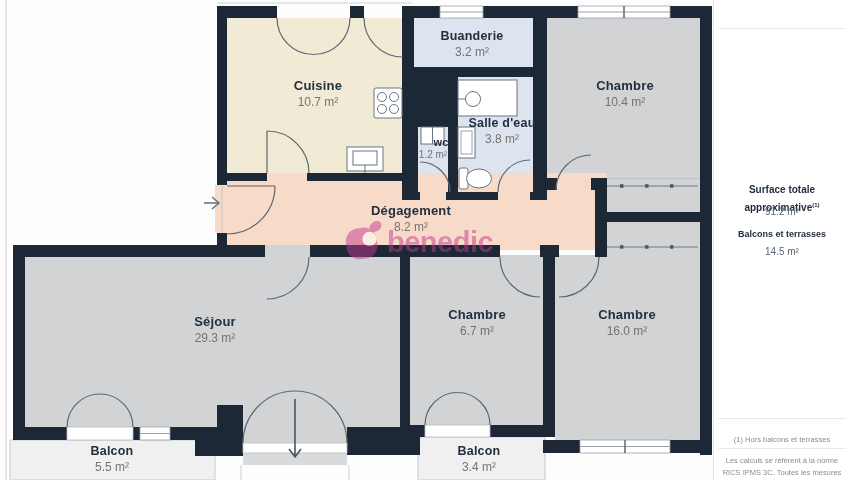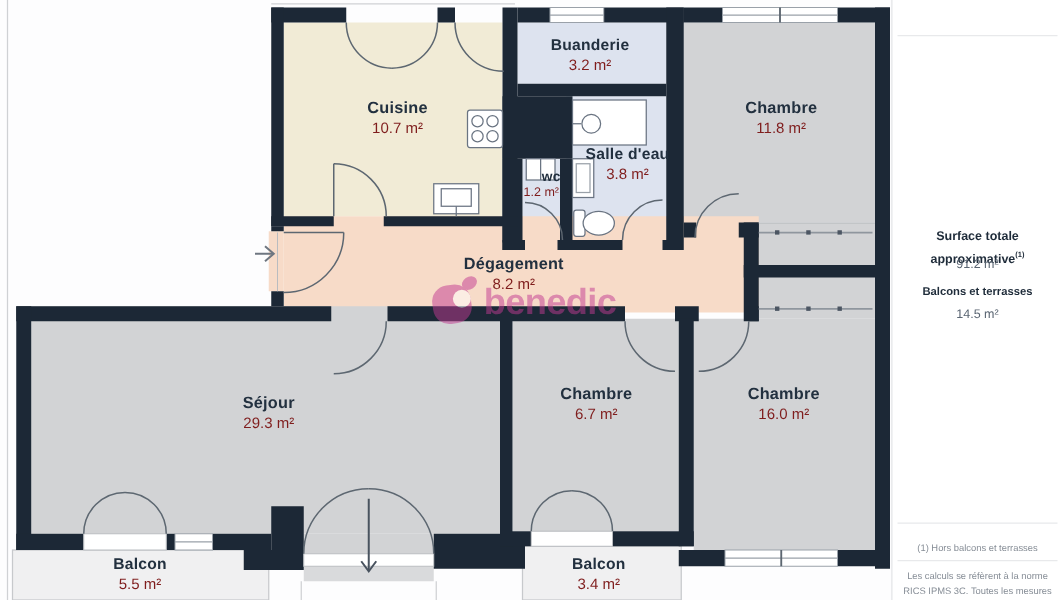--- a/index.html
+++ b/index.html
@@ -2,21 +2,21 @@
 <html><head>
 <meta charset="utf-8">
 <style>
   html,body{margin:0;padding:0;background:#fff;}
   #stage{position:relative;width:850px;height:480px;background:#fdfdfe;overflow:hidden;
          font-family:"Liberation Sans", sans-serif;}
   #plan-svg{position:absolute;left:0;top:0;z-index:10;}
   
   .lbl{position:absolute;transform:translateX(-50%);text-align:center;white-space:nowrap;z-index:50;}
   .lbl .n{display:block;font-size:13px;font-weight:bold;color:#22303f;letter-spacing:.2px;}
-  .lbl .a{display:block;font-size:12px;color:#7f1d1d;margin-top:2px;}
+  .lbl .a{display:block;font-size:12px;color:#737373;margin-top:2px;}
   .lbl.small .n{font-size:11px;margin-left:16px;}
   .lbl.small .a{font-size:10px;margin-top:1px;}
   
   #wm-text{position:absolute;left:387px;top:226px;z-index:40;font-size:29px;font-weight:bold;
            letter-spacing:-.5px;color:#c23a92;opacity:.5;}
   
   #sidebar{position:absolute;right:0;top:0;width:136px;height:480px;background:#fff;
            border-left:1px solid #e4e5e8;z-index:60;}
   .sb-div{position:absolute;left:4px;right:4px;height:1px;background:#e8e9eb;}
   .sb-block{position:absolute;left:0;right:0;text-align:center;}
@@ -244,21 +244,21 @@
   <div class="lbl small" style="left:433px;top:136px;">
     <span class="n">wc</span>
     <span class="a">1.2 m²</span>
   </div>
   <div class="lbl" style="left:411px;top:203px;">
     <span class="n">Dégagement</span>
     <span class="a">8.2 m²</span>
   </div>
   <div class="lbl" style="left:625px;top:78px;">
     <span class="n">Chambre</span>
-    <span class="a">11.8 m²</span>
+    <span class="a">10.4 m²</span>
   </div>
   <div class="lbl" style="left:215px;top:314px;">
     <span class="n">Séjour</span>
     <span class="a">29.3 m²</span>
   </div>
   <div class="lbl" style="left:477px;top:307px;">
     <span class="n">Chambre</span>
     <span class="a">6.7 m²</span>
   </div>
   <div class="lbl" style="left:627px;top:307px;">

